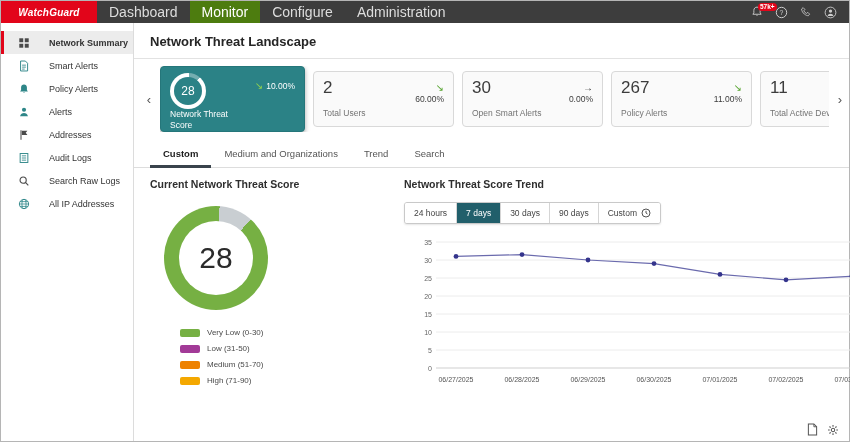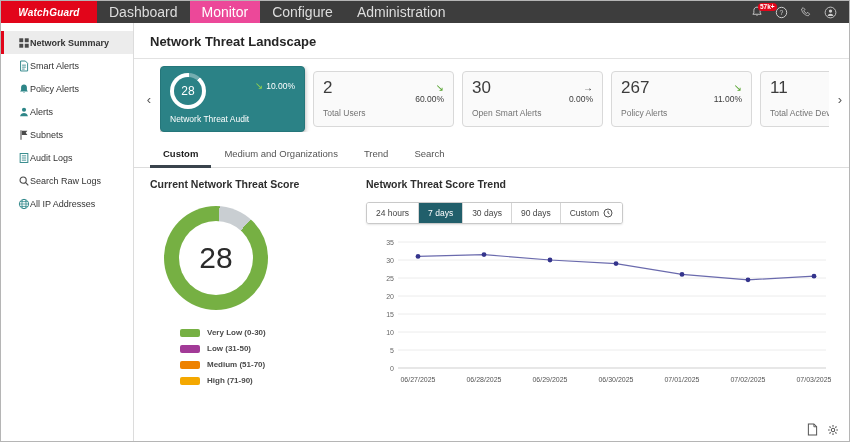--- a/index.html
+++ b/index.html
@@ -4,33 +4,33 @@
 <style>
   *{margin:0;padding:0;box-sizing:border-box;}
   html,body{width:850px;height:442px;overflow:hidden;}
   body{font-family:"Liberation Sans",sans-serif;background:#fff;}
   .app{width:850px;height:442px;border:1px solid #b5b5b5;display:flex;flex-direction:column;background:#fff;}
 
   
   .navbar{height:22px;background:#3d3d3d;display:flex;align-items:stretch;flex-shrink:0;}
   .brand{width:96px;background:#e2051a;color:#fff;font-size:10px;font-weight:bold;font-style:italic;display:flex;align-items:center;justify-content:center;letter-spacing:.2px;}
   .nav-item{font-size:14px;color:#ddd;padding:0 12px;display:flex;align-items:center;cursor:pointer;}
-  .nav-item.active{background:#ec4899;color:#fff;}
+  .nav-item.active{background:#4d7c0f;color:#fff;}
   .nav-right{margin-left:auto;display:flex;align-items:center;gap:12px;padding-right:12px;}
   .nav-icon{position:relative;display:flex;align-items:center;cursor:pointer;}
   .badge{position:absolute;top:-3px;left:7px;background:#e2051a;color:#fff;font-size:6.5px;line-height:8px;padding:0 2px;border-radius:4px;font-weight:bold;white-space:nowrap;}
 
   .body{flex:1;display:flex;min-height:0;}
 
   
   .sidebar{width:133px;border-right:1px solid #dcdcdc;background:#fff;flex-shrink:0;display:flex;flex-direction:column;}
   .ts-header{height:36px;display:flex;align-items:center;gap:6px;padding:0 8px;border-bottom:1px solid #e6e6e6;flex-shrink:0;}
   .ts-title{font-size:10px;color:#444;}
   .menu{padding-top:8px;}
-  .menu-item{height:23px;display:flex;align-items:center;gap:0;padding-left:13px;font-size:9px;color:#333;cursor:pointer;border-left:3px solid transparent;}
+  .menu-item{height:23px;display:flex;align-items:center;gap:19px;padding-left:13px;font-size:9px;color:#333;cursor:pointer;border-left:3px solid transparent;}
   .menu-item .icon{width:13px;display:flex;align-items:center;justify-content:center;flex-shrink:0;}
   .menu-item.active{background:#ececec;border-left-color:#e2051a;font-weight:bold;}
 
   
   .main{flex:1;display:flex;flex-direction:column;min-width:0;position:relative;background:#fff;}
   .page-title{font-size:13px;font-weight:700;color:#252525;padding:11px 16px 9px;}
   .title-divider{border-bottom:1px solid #e2e2e2;}
 
   
   .cards-row{display:flex;align-items:center;padding:7px 2px 7px 8px;gap:4px;}
@@ -57,23 +57,23 @@
   
   .content{flex:1;display:flex;padding:10px 16px 0;min-height:0;}
   .panel-title{font-size:10.5px;font-weight:bold;color:#2e2e2e;}
   .left-panel{width:212px;flex-shrink:0;}
   .donut{width:104px;height:104px;border-radius:50%;position:relative;margin:16px 0 0 14px;}
   .donut-inner{position:absolute;inset:15px;background:#fff;border-radius:50%;display:flex;align-items:center;justify-content:center;}
   .donut-score{font-size:30px;color:#2b2b2b;}
   .legend{margin:18px 0 0 30px;display:flex;flex-direction:column;gap:7px;}
   .legend-row{display:flex;align-items:center;gap:7px;}
   .swatch{width:20px;height:8px;border-radius:2px;flex-shrink:0;}
-  .legend-label{font-size:8px;color:#4a4a4a;font-weight:bold;}
-
-  .trend-panel{flex:1;min-width:0;padding-left:4px;}
+  .legend-label{font-size:8px;color:#4a4a4a;}
+
+  .trend-panel{flex:1;min-width:0;padding-left:4px;margin-left:38px;}
   .ranges{display:inline-flex;border:1px solid #c9c9c9;border-radius:3px;overflow:hidden;margin-top:12px;box-shadow:0 1px 2px rgba(0,0,0,.1);background:#fff;}
   .range-btn{padding:5px 9px;font-size:8.5px;color:#444;background:#fff;border-right:1px solid #d5d5d5;cursor:pointer;display:flex;align-items:center;gap:4px;line-height:1;}
   .range-btn:last-child{border-right:none;}
   .range-btn.active{background:#215f6b;color:#fff;}
   .chart-wrap{margin-top:8px;}
   .ytick{font-size:7px;fill:#666;}
   .xtick{font-size:7px;fill:#555;}
 
   .footer-icons{position:absolute;bottom:5px;right:10px;display:flex;gap:9px;align-items:center;}
   .footer-icons span{cursor:pointer;display:flex;align-items:center;}
@@ -160,21 +160,21 @@
             </span>
           <span>Alerts</span>
         </div>
         <div class="menu-item">
           <span class="icon">
               <svg width="12" height="12" viewBox="0 0 14 14">
                 <path d="M3.5 1.5v11" stroke="#4a4a4a" stroke-width="1.2"></path>
                 <path d="M4.5 2h6.5l-2 2.5 2 2.5H4.5z" fill="#4a4a4a"></path>
               </svg>
             </span>
-          <span>Subnets</span>
+          <span>Addresses</span>
         </div>
         <div class="menu-item">
           <span class="icon">
               <svg width="12" height="12" viewBox="0 0 14 14">
                 <rect x="2.5" y="1.8" width="9" height="10.4" fill="none" stroke="#2e8688" stroke-width="1.1"></rect>
                 <path d="M4.5 4.5h5M4.5 7h5M4.5 9.5h5" stroke="#2e8688" stroke-width="1"></path>
               </svg>
             </span>
           <span>Audit Logs</span>
         </div>
@@ -211,21 +211,21 @@
           <div class="card selected">
             <div class="gauge" style="background: conic-gradient(rgb(255, 255, 255) 0deg, rgb(255, 255, 255) 4deg, rgba(255, 255, 255, 0.35) 4deg, rgba(255, 255, 255, 0.35) 42deg, rgb(255, 255, 255) 42deg, rgb(255, 255, 255) 360deg);">
               <div class="gauge-inner">
                   <span>28</span>
                 </div>
             </div>
             <div class="card-delta">
               <span class="arrow" style="color: rgb(143, 208, 79);">↘</span>
               <span class="pct">10.00%</span>
             </div>
-            <div class="card-label">Network Threat Audit</div>
+            <div class="card-label">Network Threat Score</div>
           </div>
 
           <div class="card">
             <div class="card-value">2</div>
             <div class="card-delta">
               <span class="arrow" style="color: rgb(88, 165, 50);">↘</span>
               <span class="pct">60.00%</span>
             </div>
             <div class="card-label">Total Users</div>
           </div>

